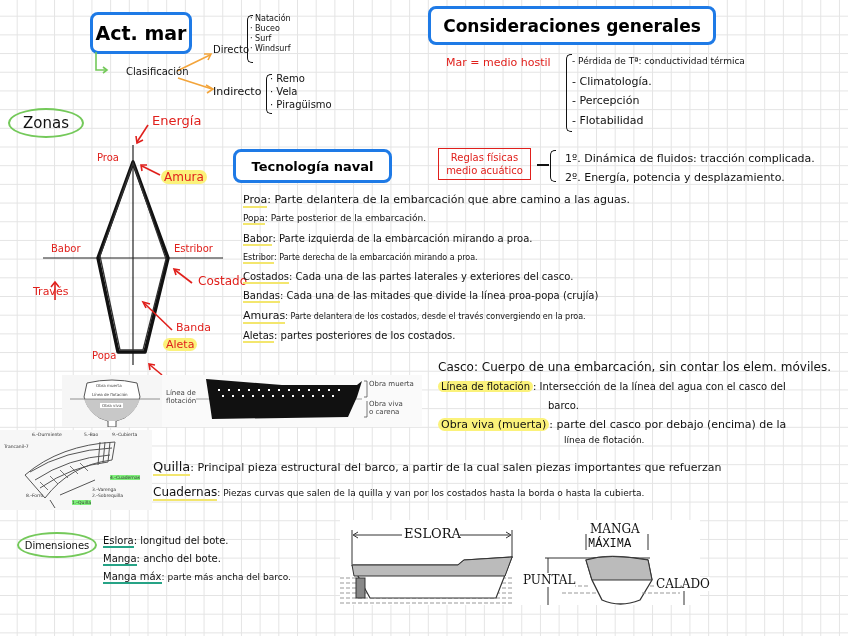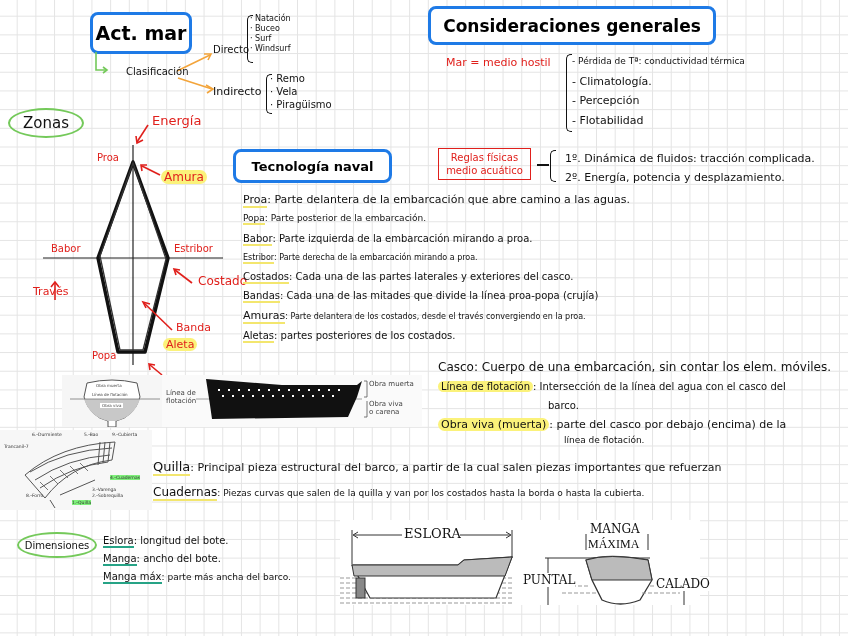--- a/index.html
+++ b/index.html
@@ -269,16 +269,16 @@
         <line x1="222" y1="73" x2="258" y2="73"></line>
         <line x1="302" y1="73" x2="340" y2="73"></line>
         <line x1="226" y1="96" x2="330" y2="96"></line>
       </g>
     <line x1="344" y1="60" x2="344" y2="88" stroke="#333"></line>
     <line x1="246" y1="14" x2="246" y2="30" stroke="#333"></line>
     <line x1="308" y1="14" x2="308" y2="30" stroke="#333"></line>
   </svg>
   <div class="abs" style="left:64px;top:6px;font-family:'DejaVu Serif',serif;font-size:13px">ESLORA</div>
   <div class="abs" style="left:250px;top:2px;font-family:'DejaVu Serif',serif;font-size:12px">MANGA</div>
-  <div class="abs" style="left:248px;top:17px;font-family:Liberation Serif, serif;font-size:12px">MÁXIMA</div>
+  <div class="abs" style="left:248px;top:17px;font-family:Liberation Mono, monospace;font-size:12px">MÁXIMA</div>
   <div class="abs" style="left:183px;top:53px;font-family:'DejaVu Serif',serif;font-size:12px;background:#fff">PUNTAL</div>
   <div class="abs" style="left:316px;top:57px;font-family:'DejaVu Serif',serif;font-size:12px;background:#fff">CALADO</div>
 </div>
 
 </body></html>

